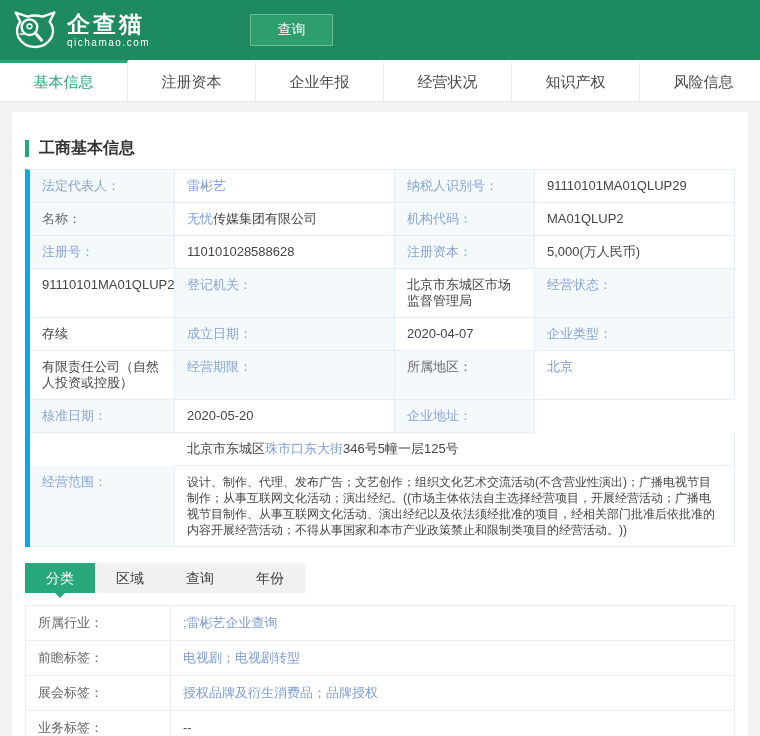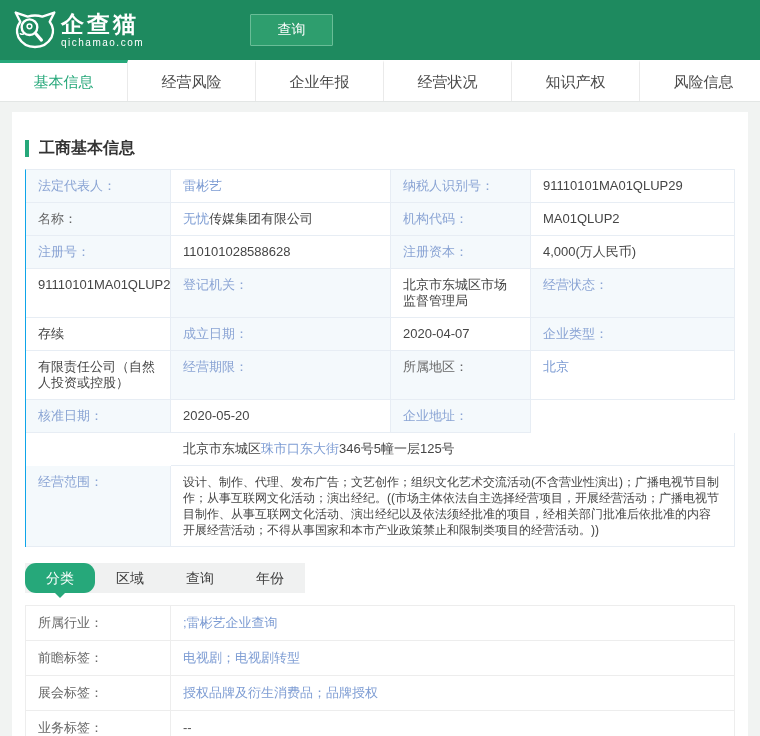--- a/index.html
+++ b/index.html
@@ -1,21 +1,21 @@
 <!DOCTYPE html>
 <html><head>
 <meta charset="utf-8">
 <style>
   * { margin:0; padding:0; box-sizing:border-box; }
   html,body { width:760px; height:736px; overflow:hidden; background:#f1f3f2;
               font-family:"Liberation Sans","DejaVu Sans",sans-serif; }
 
   
   .header { height:60px; background:#1E8A5F; display:flex; align-items:center; padding:0 12px; }
-  .logo { display:flex; align-items:center; gap:3px; width:236px; flex:none; cursor:pointer; }
+  .logo { display:flex; align-items:center; gap:9px; width:236px; flex:none; cursor:pointer; }
   .logo svg { width:46px; height:42px; display:block; }
   .logo-cn { color:#fff; font-size:23px; font-weight:bold; letter-spacing:3px; line-height:24px; }
   .logo-en { color:#fff; font-size:10px; letter-spacing:1.5px; margin-top:1px; }
   .search-box { display:flex; align-items:center; }
   .search-input { width:406px; height:32px; border:none; outline:none; padding:0 12px;
                   font-size:13px; color:#333; background:#fff; border-radius:1px;
                   font-family:"Liberation Sans","DejaVu Sans",sans-serif; }
   .search-input::placeholder { color:#999; }
   .search-btn { width:83px; height:32px; margin-left:2px; background:#2E9E6E;
                 border:1px solid #69BD97; color:#fff; font-size:14px; cursor:pointer;
@@ -29,36 +29,36 @@
   .nav-tab.active { color:#26A87A; border-top-color:#26A87A; }
 
   
   .card { margin:10px 12px 0; background:#fff; height:696px; padding:26px 13px 0; }
   .sec-head { display:flex; align-items:center; margin-bottom:10px; }
   .sec-head .bar { width:4px; height:17px; background:#26A87A; margin-right:10px; }
   .sec-head h2 { font-size:16px; color:#333; font-weight:bold; }
 
   
   .info-table { display:grid; grid-template-columns:145px 220px 140px 1fr;
-                border-top:1px solid #E7EDF4; border-left:1px solid #0ea5e9; font-size:13px; }
+                border-top:1px solid #E7EDF4; border-left:5px solid #0ea5e9; font-size:13px; }
   .info-table .cell { border-right:1px solid #E7EDF4; border-bottom:1px solid #E7EDF4;
                       padding:8px 12px; line-height:16px; }
   .info-table .lbl { background:#F4F9FC; }
   .link-label { color:#8AA4D4; cursor:pointer; }
   .plain-label { color:#666; }
   .info-table .val { color:#454545; background:#fff; }
   .span3 { grid-column:2 / 5; }
   .scope { font-size:12px; line-height:22px; padding-top:7px; padding-bottom:7px; }
   .lnk { color:#7D9CD3; cursor:pointer; }
   .txt { color:inherit; }
 
   
   .sub-tabs { display:inline-flex; background:#F0F1F1; margin:16px 0 12px; }
   .sub-tab { padding:7px 21px; font-size:14px; color:#3d3d3d; cursor:pointer; line-height:16px; }
-  .sub-tab.active { background:#26A87A; color:#fff; position:relative;border-radius:11px; }
+  .sub-tab.active { background:#26A87A; color:#fff; position:relative; }
   .sub-tab.active::after { content:''; position:absolute; left:50%; bottom:-5px;
                            transform:translateX(-50%); width:0; height:0;
                            border:5px solid transparent; border-top:5px solid #26A87A;
                            border-bottom:none; }
 
   
   .tags-table { display:grid; grid-template-columns:145px 1fr;
                 border-top:1px solid #EDEDED; border-left:1px solid #EDEDED; font-size:13px; }
   .tags-table .cell { border-right:1px solid #EDEDED; border-bottom:1px solid #EDEDED;
                       padding:9px 12px; line-height:16px; background:#fff; }
@@ -82,21 +82,21 @@
       <div class="logo-en">qichamao.com</div>
     </div>
   </div>
   <div class="search-box">
     <button class="search-btn">查询</button>
   </div>
 </div>
 
 <div class="nav">
     <div class="nav-tab active">基本信息</div>
-    <div class="nav-tab">经营风险</div>
+    <div class="nav-tab">注册资本</div>
     <div class="nav-tab">企业年报</div>
     <div class="nav-tab">经营状况</div>
     <div class="nav-tab">知识产权</div>
     <div class="nav-tab">风险信息</div>
   </div>
 
 <div class="card">
   <div class="sec-head">
     <span class="bar"></span>
     <h2>工商基本信息</h2>
@@ -107,21 +107,21 @@
       <div class="cell val"><span class="lnk">雷彬艺</span></div>
       <div class="cell lbl link-label">纳税人识别号：</div>
       <div class="cell val"><span class="txt">91110101MA01QLUP29</span></div>
       <div class="cell lbl plain-label">名称：</div>
       <div class="cell val"><span class="lnk">无忧</span><span class="txt">传媒集团有限公司</span></div>
       <div class="cell lbl link-label">机构代码：</div>
       <div class="cell val"><span class="txt">MA01QLUP2</span></div>
       <div class="cell lbl link-label">注册号：</div>
       <div class="cell val"><span class="txt">110101028588628</span></div>
       <div class="cell lbl link-label">注册资本：</div>
-      <div class="cell val"><span class="txt">4,000(万人民币)</span></div>
+      <div class="cell val"><span class="txt">5,000(万人民币)</span></div>
       <div class="cell val"><span class="txt">91110101MA01QLUP29</span></div>
       <div class="cell lbl link-label">登记机关：</div>
       <div class="cell val"><span class="txt">北京市东城区市场监督管理局</span></div>
       <div class="cell lbl link-label">经营状态：</div>
       <div class="cell val"><span class="txt">存续</span></div>
       <div class="cell lbl link-label">成立日期：</div>
       <div class="cell val"><span class="txt">2020-04-07</span></div>
       <div class="cell lbl link-label">企业类型：</div>
       <div class="cell val"><span class="txt">有限责任公司（自然人投资或控股）</span></div>
       <div class="cell lbl link-label">经营期限：</div>

